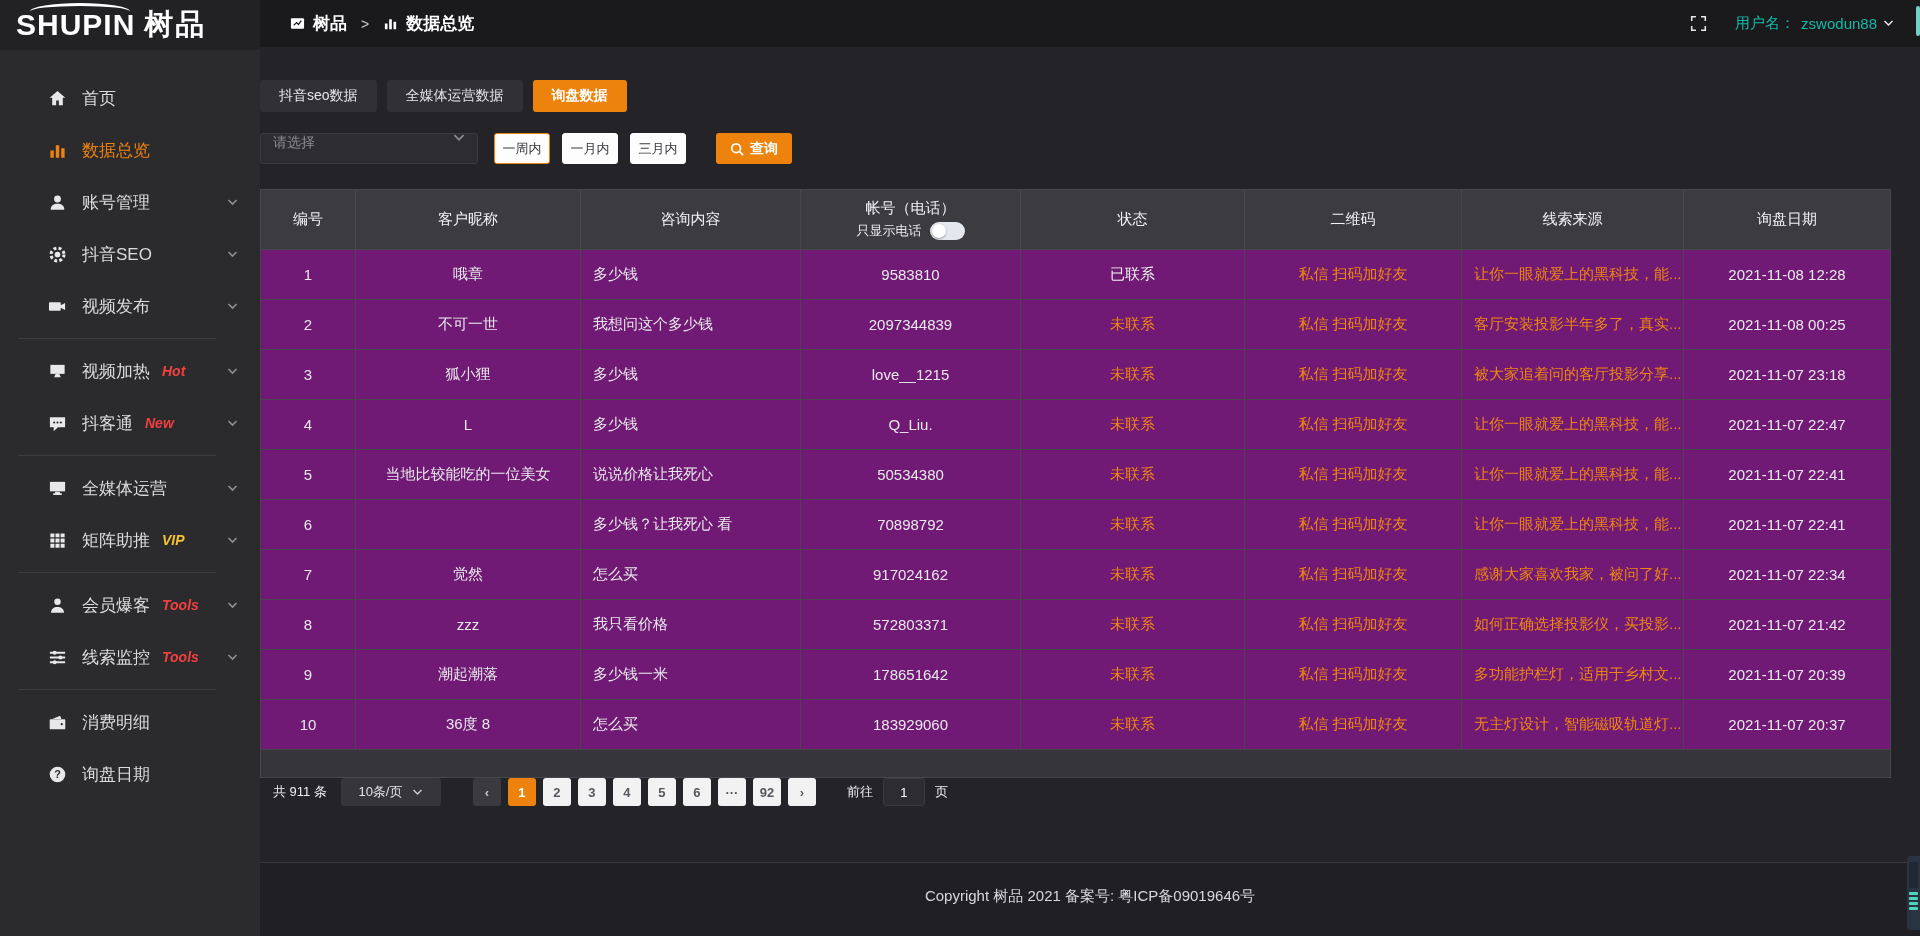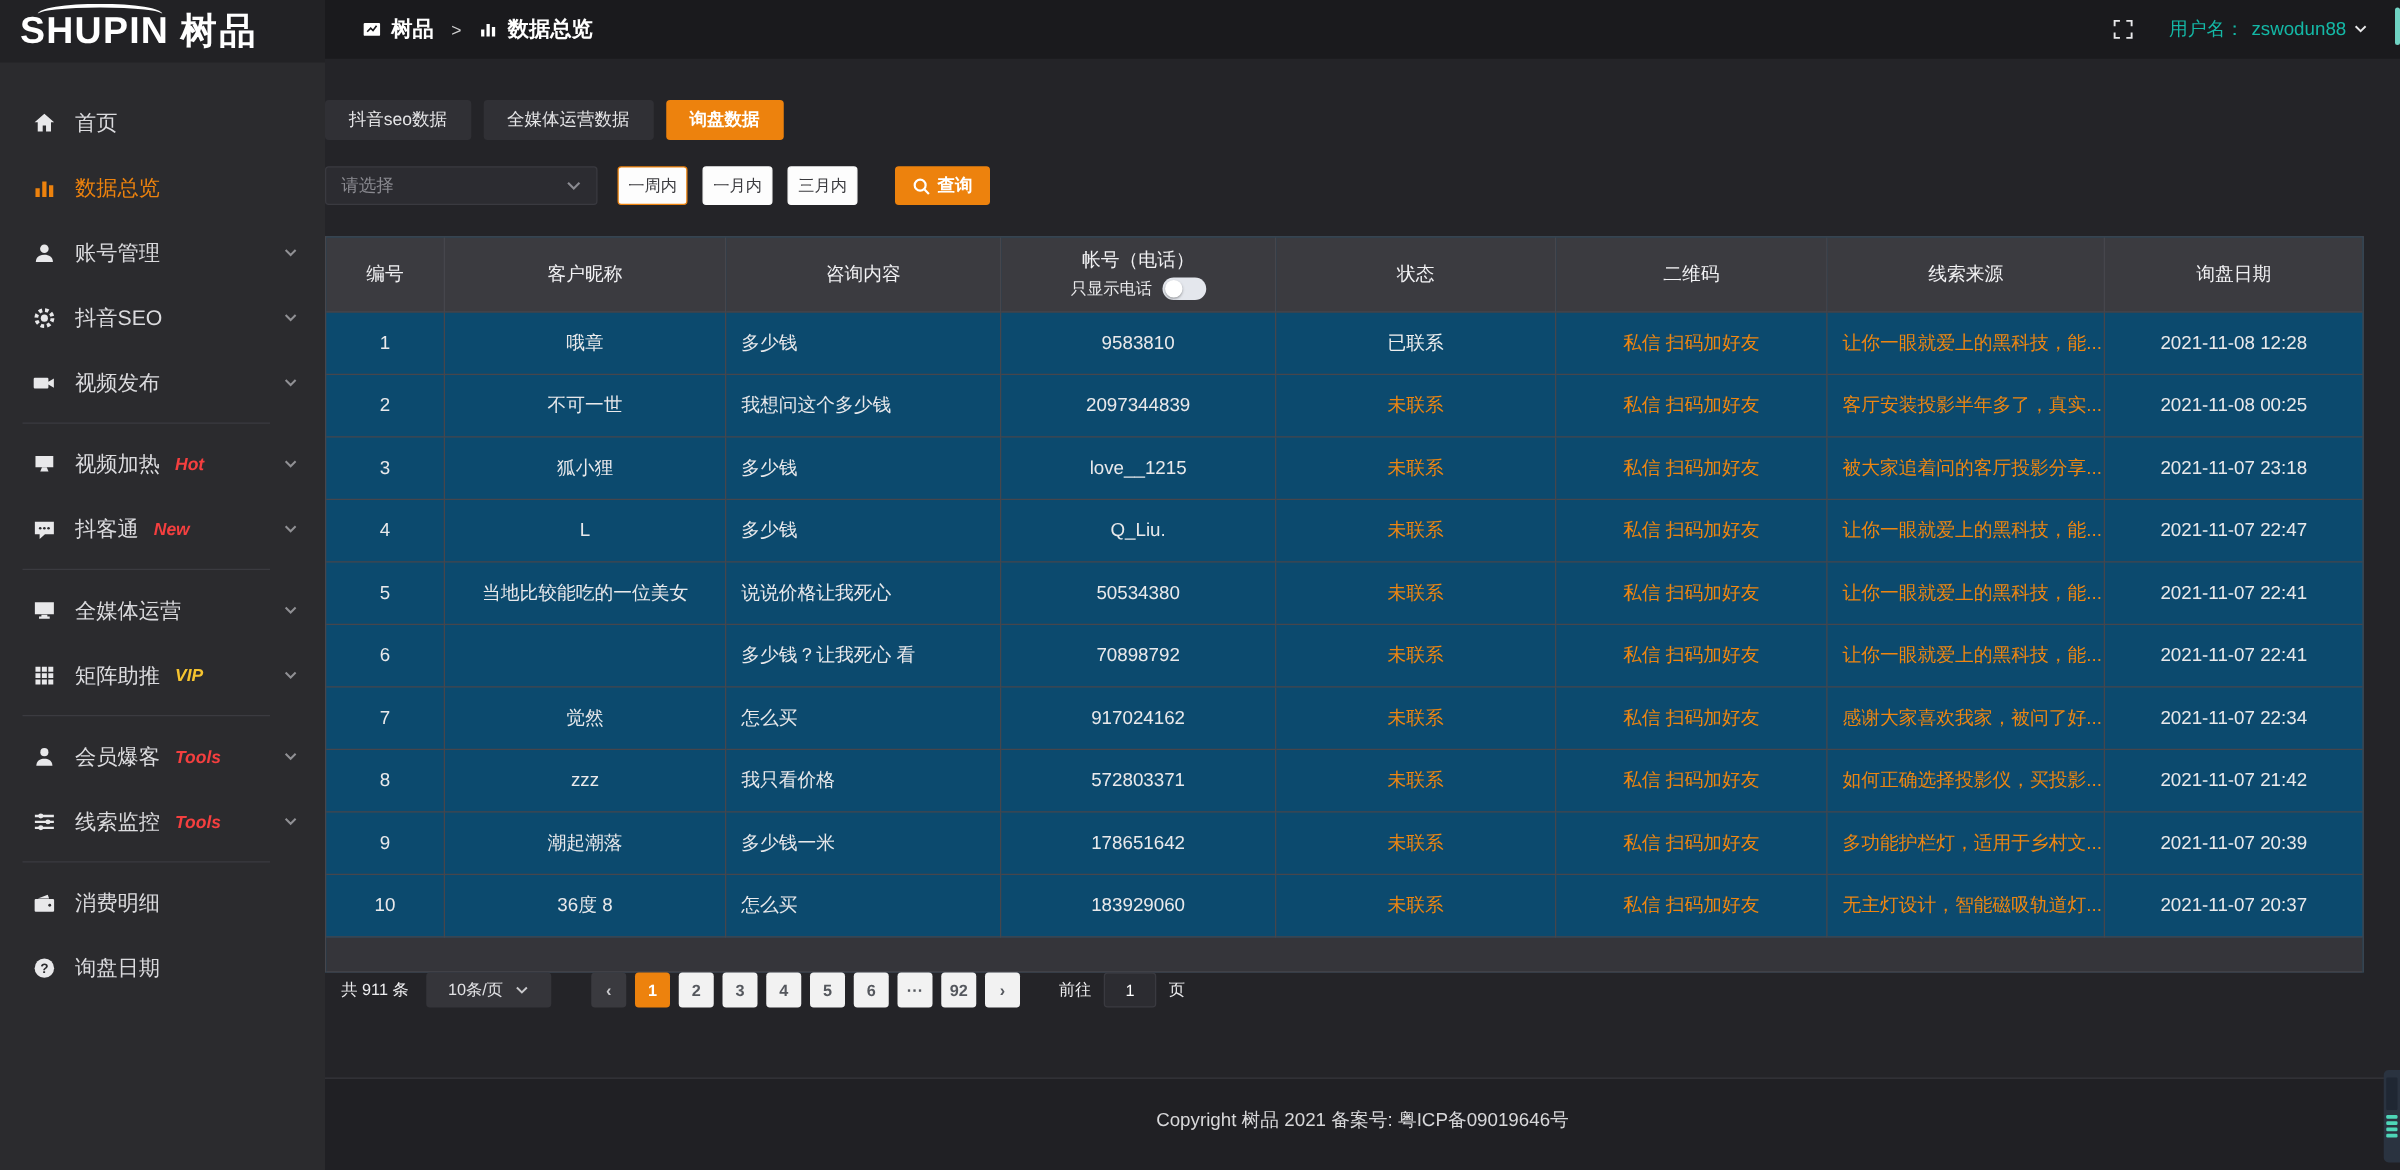--- a/index.html
+++ b/index.html
@@ -7,21 +7,21 @@
     font-family:"Liberation Sans","DejaVu Sans",sans-serif; }
 
   
   .sidebar { position:absolute; left:0; top:0; width:260px; height:936px; background:#2B2B2E; z-index:2; }
   .logo-strip { height:50px; background:#222225; display:flex; align-items:center; padding-left:16px; }
   .logo-en { position:relative; color:#fff; font-size:30px; font-weight:800; letter-spacing:1px; line-height:1; }
   .logo-en::before { content:''; position:absolute; top:-7px; left:14px; width:100px; height:14px;
     border-top:3px solid #fff; border-radius:50%; }
   .logo-cn { color:#fff; font-size:29px; font-weight:700; margin-left:9px; letter-spacing:2px; }
   .nav { padding-top:22px; }
-  .s-item { height:52px; display:flex; align-items:center; padding:0 22px 0 26px; cursor:pointer; color:#DBDBDE; }
+  .s-item { height:52px; display:flex; align-items:center; padding:0 22px 0 26px; cursor:pointer; color:#DBDBDE;margin-left:22px; }
   .s-ico { width:19px; height:19px; margin-right:15px; flex:0 0 auto; color:#E8E8EA; display:flex; align-items:center; }
   .s-item.active, .s-item.active .s-ico { color:#ED820D; }
   .s-label { font-size:17px; }
   .s-badge { font-size:14px; font-weight:700; font-style:italic; margin-left:12px; }
   .s-chev { margin-left:auto; color:#909094; display:flex; }
   .s-div { height:1px; background:#3B3B40; margin:6px 44px 6px 18px; }
 
   
   .topbar { position:absolute; left:260px; top:0; width:1660px; height:47px; background:#1A1A1D;
     display:flex; align-items:center; justify-content:space-between; padding:0 26px 0 30px; z-index:1; }
@@ -36,31 +36,31 @@
   .main { position:absolute; left:256px; top:47px; width:1660px; height:815px; background:#242428;
     padding:33px 25px 0 4px; }
 
   .tabs { display:flex; gap:10px; }
   .tab { height:32px; padding:0 19px; border:none; border-radius:3px; background:#303035; color:#E6E6E8;
     font-size:14px; font-family:inherit; cursor:pointer; }
   .tab.active { background:#ED820D; color:#fff; font-weight:700; }
 
   .filters { display:flex; align-items:center; margin-top:21px; }
   .select { width:218px; height:31px; background:#2C2C31; border:1px solid #3A3A40; border-radius:3px;
-    display:flex; align-items:center; justify-content:space-between; padding:0 12px; color:#8A8A90;
+    display:flex; align-items:flex-start; justify-content:space-between; padding:0 12px; color:#8A8A90;
     font-size:14px; cursor:pointer; }
   .period { height:31px; width:56px; margin-left:12px; background:#FDFDFD; color:#3A3A3E; font-size:13px;
     border:1px solid #FDFDFD; border-radius:3px; font-family:inherit; cursor:pointer; }
   .period.active { border-color:#ED820D; margin-left:16px; }
   .search-btn { height:31px; padding:0 14px; margin-left:30px; background:#ED820D; color:#fff; border:none;
     border-radius:3px; font-size:14px; font-weight:700; font-family:inherit; display:flex; align-items:center;
     gap:6px; cursor:pointer; }
 
   
-  .table { margin-top:25px; background:#0c4a6e; border:1px solid #46464C; border-bottom:none; }
+  .table { margin-top:25px; background:#701a75; border:1px solid #46464C; border-bottom:none; }
   .tr { display:grid; grid-template-columns:95px 225px 220px 220px 224px 217px 222px auto; }
   .th, .td { border-right:1px solid #46464C; border-bottom:1px solid #46464C; display:flex; align-items:center;
     justify-content:center; font-size:15px; color:#E9E9EB; padding:0 12px; overflow:hidden; white-space:nowrap; }
   .th:last-child, .td:last-child { border-right:none; }
   .thead .th { height:60px; background:#3B3B40; color:#F2F2F4; flex-direction:column; justify-content:center; gap:4px; }
   .tbody .td { height:50px; }
   .ta-l { justify-content:flex-start; }
   .orange { color:#EE8611; }
   .th-sub { display:flex; align-items:center; gap:8px; font-size:13px; color:#E9E9EB; }
   .switch { width:35px; height:18px; background:#E4E7ED; border-radius:9px; position:relative; cursor:pointer; }

